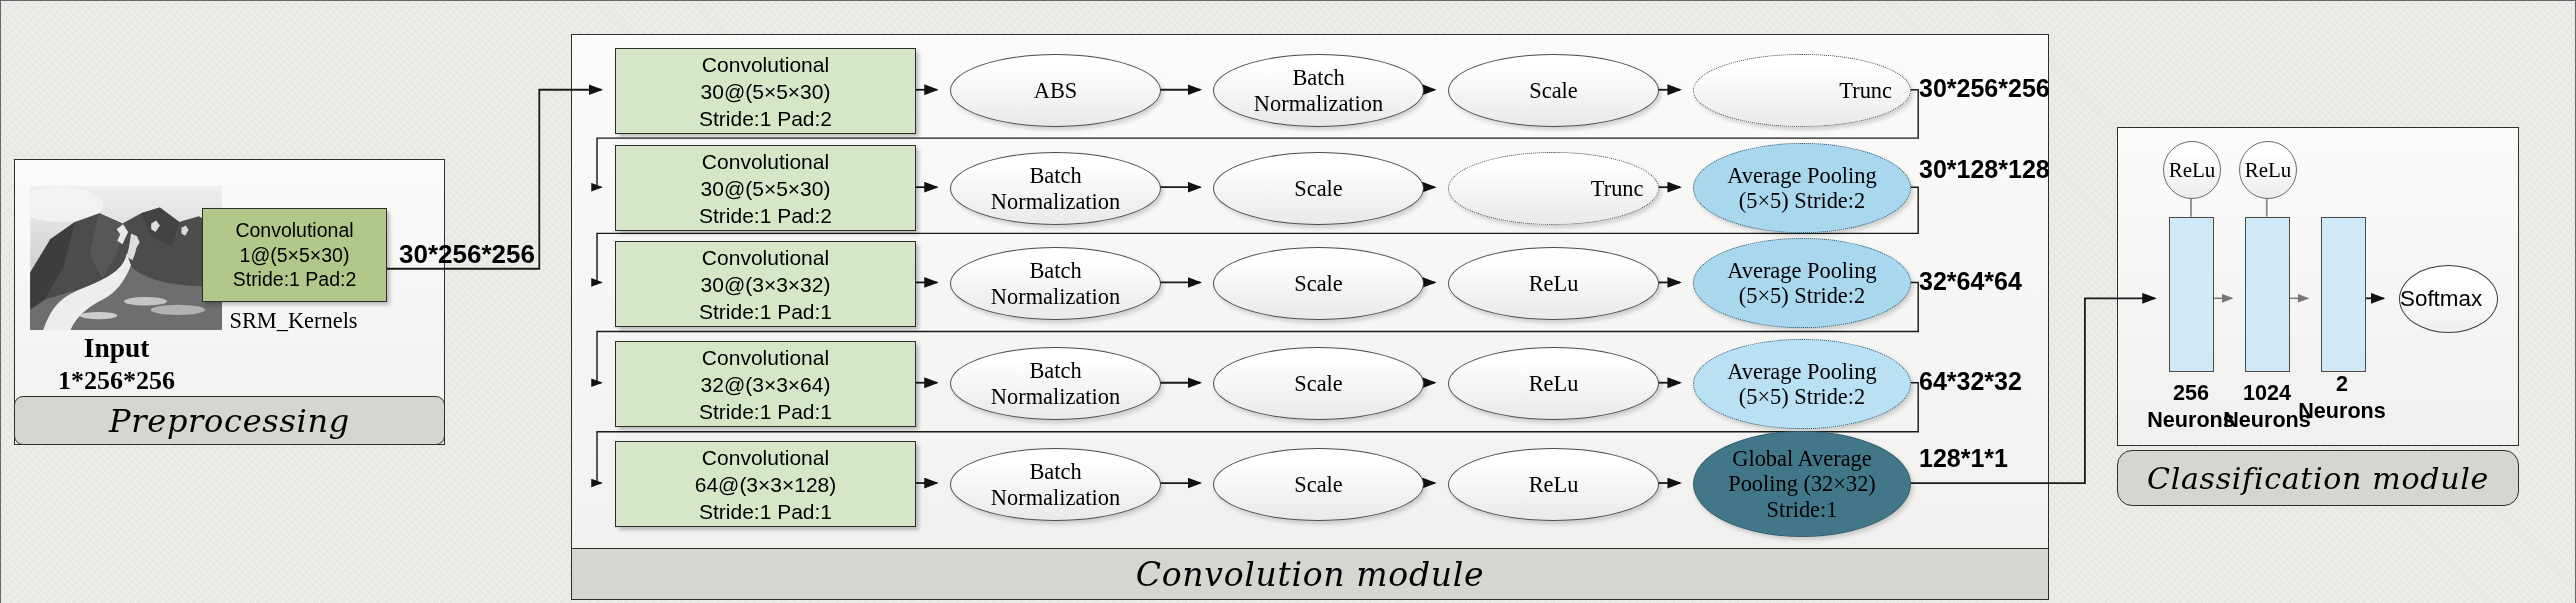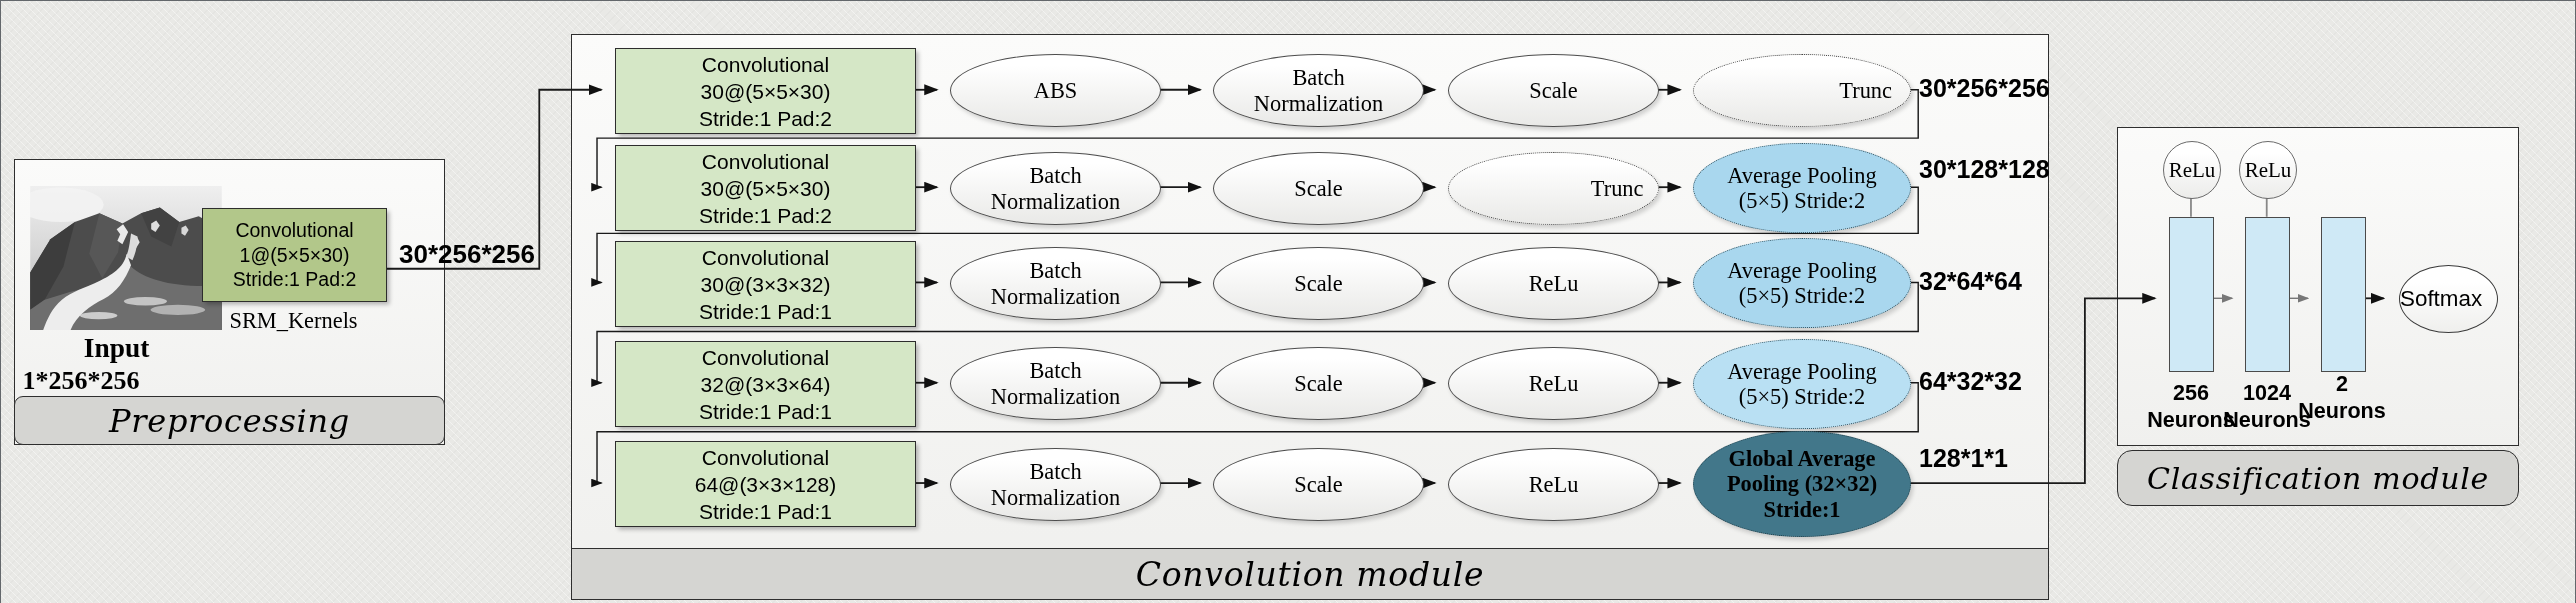--- a/index.html
+++ b/index.html
@@ -73,21 +73,20 @@
   .dotted{border:1.8px dotted #3c3c3c;text-align:right;}
   .pool{
     width:216px;height:88px;
     background:#a9d7ee;
     border:1.8px dotted #33525f;
   }
   .globalpool{
     width:216px;height:104px;
     background:#42778a;
     border:1.8px dotted #23414c;
-    font-weight:bold;
   }
   .dimlabel{
     position:absolute;
     left:1918px;width:137px;
     font-weight:bold;font-size:25px;
     z-index:2;white-space:nowrap;
   }
   .photo{position:absolute;left:29px;top:185px;width:192px;height:144px;z-index:2;}
   .serifb{font-family:"Liberation Serif", serif;font-weight:bold;}
   .bar{
@@ -206,21 +205,21 @@
   </div>
 
   <div class="srmbox">
     <span>Convolutional</span>
     <span>1@(5×5×30)</span>
     <span>Stride:1 Pad:2</span>
   </div>
   <div style="position:absolute;left:201px;top:307px;width:183px;text-align:center;font-family:'Liberation Serif',serif;font-size:22.4px;z-index:2;">SRM_Kernels</div>
 
   <div class="serifb" style="position:absolute;left:21.6px;top:332px;width:188px;text-align:center;font-size:27.4px;z-index:2;">Input</div>
-  <div class="serifb" style="position:absolute;left:21.6px;top:365px;width:188px;font-size:26px;z-index:2;font-family:Liberation Serif, serif;">1*256*256</div>
+  <div class="serifb" style="position:absolute;left:21.6px;top:365px;width:188px;text-align:center;font-size:26px;z-index:2;font-family:Liberation Serif, serif;">1*256*256</div>
 
   <div class="titlebar" style="left:13px;top:395px;width:429px;height:47px;font-size:32px;border-radius:9px;">
     <span>Preprocessing</span>
   </div>
 
   <div class="serifb" style="position:absolute;left:398px;top:238px;width:133px;text-align:center;font-size:26px;font-family:'Liberation Sans',sans-serif;z-index:2;">30*256*256</div>
 
   <div class="convbox" style="top:47px;">
     <span>Convolutional</span>
     <span>30@(5×5×30)</span>

